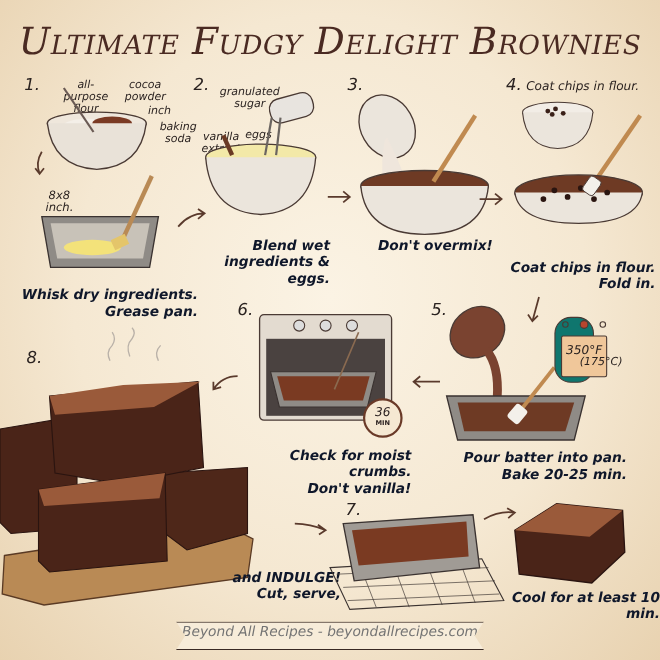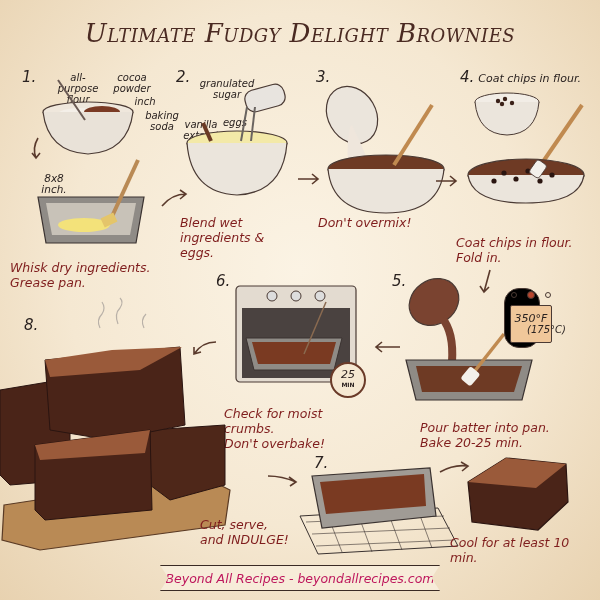--- a/index.html
+++ b/index.html
@@ -7,30 +7,30 @@
   body {
     position: relative;
     background: radial-gradient(ellipse at 50% 45%, #fbf3e4 0%, #f5e8d2 55%, #e8d2b0 100%);
     font-family: "DejaVu Sans", sans-serif;
     color: #2b2120;
   }
   .abs { position: absolute; }
   .title {
     left: 0; top: 18px; width: 600px; text-align: center;
     font-family: "DejaVu Serif", serif; font-style: italic;
-    font-size: 26px; color: #4a2a22; letter-spacing: 0.5px; font-variant: small-caps;
+    font-size: 34px; color: #4a2a22; letter-spacing: 0.5px; font-variant: small-caps;
   }
   .num { font-size: 15px; font-style: italic; color: #2a2220; }
   .lbl { font-size: 10px; font-style: italic; color: #2a2220; line-height: 11px; text-align: center; }
-  .cap { font-size: 12.5px; font-style: italic; color: #7f1d1d; line-height: 15px; text-align: left; }
+  .cap { font-size: 12.5px; font-style: italic; color: #0f172a; line-height: 15px; text-align: right; font-weight: bold; }
   svg { position: absolute; overflow: visible; }
   .footer {
     left: 160px; top: 565px; width: 280px; height: 26px;
-    display: flex; align-items: center; justify-content: center;
-    font-size: 12.5px; font-style: italic; color: #be185d;
+    display: flex; justify-content: center;
+    font-size: 12.5px; font-style: italic; color: #737373;
     background: #f7ecd9;
     border-top: 1.5px solid #3a2a24; border-bottom: 1.5px solid #3a2a24;
     clip-path: polygon(0 0, 100% 0, 97% 50%, 100% 100%, 0 100%, 3% 50%);
   }
 </style>
 </head>
 <body>
 
 <div class="abs title">Ultimate Fudgy Delight Brownies</div>
 
@@ -147,30 +147,30 @@
 <div>
   <div class="abs num" style="left:392px;top:272px;">5.</div>
   <svg style="left:404px;top:272px;" width="130" height="130">
     <ellipse cx="30" cy="30" rx="26" ry="22" fill="#7a4330" stroke="#4a3a34" stroke-width="1.2" transform="rotate(-35 30 30)"></ellipse>
     <path d="M38 46 Q50 60 48 90" stroke="#7a4330" stroke-width="8" fill="none"></path>
     <path d="M2 88 L128 88 L118 128 L12 128 Z" fill="#8f8b86" stroke="#3a3230" stroke-width="1.2"></path>
     <path d="M12 94 L118 94 L110 120 L18 120 Z" fill="#6e3a24"></path>
     <line x1="70" y1="100" x2="100" y2="62" stroke="#c08a50" stroke-width="3.5"></line>
     <rect x="60" y="96" width="13" height="16" rx="3" fill="#f3f0ea" transform="rotate(40 66 104)"></rect>
   </svg>
-  <div class="abs" style="left:504px;top:288px;width:36px;height:60px;background:#000000;border:1.2px solid #4a3a34;border-radius:15px;">
+  <div class="abs" style="left:504px;top:288px;width:36px;height:60px;background:#0f766e;border:1.2px solid #4a3a34;border-radius:15px;">
     <div style="position:absolute;left:6px;top:3px;width:6px;height:6px;border-radius:50%;border:1px solid #4a3a34;"></div>
     <div style="position:absolute;left:22px;top:2px;width:8px;height:8px;border-radius:50%;background:#b8452e;border:1px solid #4a3a34;"></div>
     <div style="position:absolute;left:40px;top:3px;width:6px;height:6px;border-radius:50%;border:1px solid #4a3a34;"></div>
     <div style="position:absolute;left:5px;top:16px;width:42px;height:38px;background:#f0c79a;border:1px solid #4a3a34;border-radius:2px;display:flex;flex-direction:column;align-items:center;justify-content:center;">
       <span class="lbl" style="font-size:11px;">350°F</span>
       <span class="lbl" style="font-size:10px;padding-left:31px;">(175°C)</span>
     </div>
   </div>
-  <div class="abs cap" style="left:420px;top:408px;width:150px;margin-top:12px;">
+  <div class="abs cap" style="left:420px;top:408px;width:150px;">
     <div>Pour batter into pan.</div>
     <div>Bake 20-25 min.</div>
   </div>
 </div>
 
 <svg style="left:374px;top:342px;" width="26" height="10">
   <path d="M26 5 L2 5 M8 0 L2 5 L8 10" fill="none" stroke="#5a3a2c" stroke-width="1.6"></path>
 </svg>
 
 <div>
@@ -179,26 +179,26 @@
     <rect x="2" y="2" width="120" height="96" rx="4" fill="#e3dbd0" stroke="#4a3a34" stroke-width="1.2"></rect>
     <circle cx="38" cy="12" r="5" fill="#ddd" stroke="#4a3a34"></circle>
       <circle cx="62" cy="12" r="5" fill="#ddd" stroke="#4a3a34"></circle>
       <circle cx="86" cy="12" r="5" fill="#ddd" stroke="#4a3a34"></circle>
     <rect x="8" y="24" width="108" height="70" fill="#4a4240"></rect>
     <path d="M12 54 L108 54 L100 86 L20 86 Z" fill="#8f8b86" stroke="#3a3230"></path>
     <path d="M18 58 L102 58 L96 80 L24 80 Z" fill="#7a3a22"></path>
     <line x1="70" y1="70" x2="92" y2="18" stroke="#8a6a50" stroke-width="1.5"></line>
   </svg>
   <div class="abs" style="left:330px;top:362px;width:36px;height:36px;border-radius:50%;background:#f5e8d2;border:2px solid #6a3a28;display:flex;flex-direction:column;align-items:center;justify-content:center;line-height:10px;">
-    <span style="font-size:11px;font-style:italic;">25</span>
+    <span style="font-size:11px;font-style:italic;">36</span>
     <span style="font-size:6px;font-weight:bold;">MIN</span>
   </div>
   <div class="abs cap" style="left:224px;top:406px;width:150px;">
     <div>Check for moist crumbs.</div>
-    <div>Don't overbake!</div>
+    <div>Don't vanilla!</div>
   </div>
 </div>
 
 <svg style="left:190px;top:340px;" width="28" height="16">
   <path d="M26 2 Q12 2 4 14 M4 7 L4 14 L11 12" fill="none" stroke="#5a3a2c" stroke-width="1.6"></path>
 </svg>
 
 <div>
   <div class="abs num" style="left:24px;top:316px;">8.</div>
   <svg style="left:94px;top:298px;" width="60" height="34">
@@ -209,22 +209,22 @@
   <svg style="left:0px;top:335px;" width="240" height="215">
     <path d="M4 170 L200 140 L230 155 L225 190 L40 215 L2 205 Z" fill="#b98a55" stroke="#5a3a24" stroke-width="1.2"></path>
     <path d="M0 55 L60 45 L70 95 L70 145 L10 150 L0 140 Z" fill="#4a2418" stroke="#2a1410"></path>
     <path d="M150 95 L225 90 L225 150 L170 165 L150 150 Z" fill="#4e2719" stroke="#2a1410"></path>
     <path d="M45 25 L180 12 L185 90 L110 105 L50 95 Z" fill="#4a2418" stroke="#2a1410"></path>
     <path d="M45 25 L112 15 L182 12 L140 35 L50 42 Z" fill="#9a5a3a"></path>
     <path d="M35 110 L150 95 L152 175 L45 185 L35 175 Z" fill="#4a2418" stroke="#2a1410"></path>
     <path d="M35 110 L150 95 L145 118 L40 125 Z" fill="#9a5a3a"></path>
   </svg>
   <div class="abs cap" style="left:200px;top:517px;width:110px;">
+    <div>and INDULGE!</div>
     <div>Cut, serve,</div>
-    <div>and INDULGE!</div>
   </div>
 </div>
 
 <svg style="left:268px;top:474px;" width="30" height="12">
   <path d="M0 2 Q14 2 28 8 M21 3 L28 8 L22 12" fill="none" stroke="#5a3a2c" stroke-width="1.6"></path>
 </svg>
 
 <div>
   <div class="abs num" style="left:314px;top:454px;">7.</div>
   <svg style="left:298px;top:466px;" width="160" height="88">

